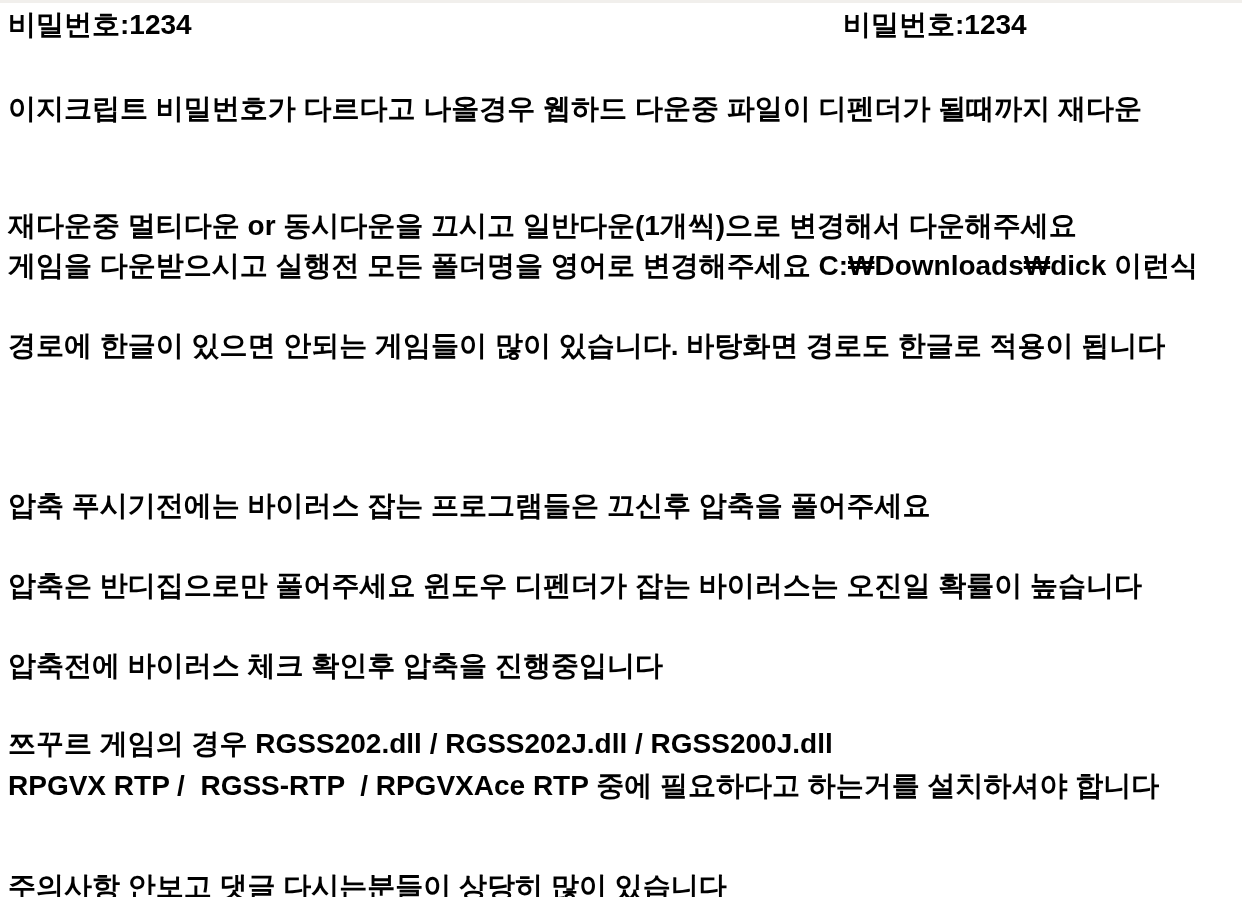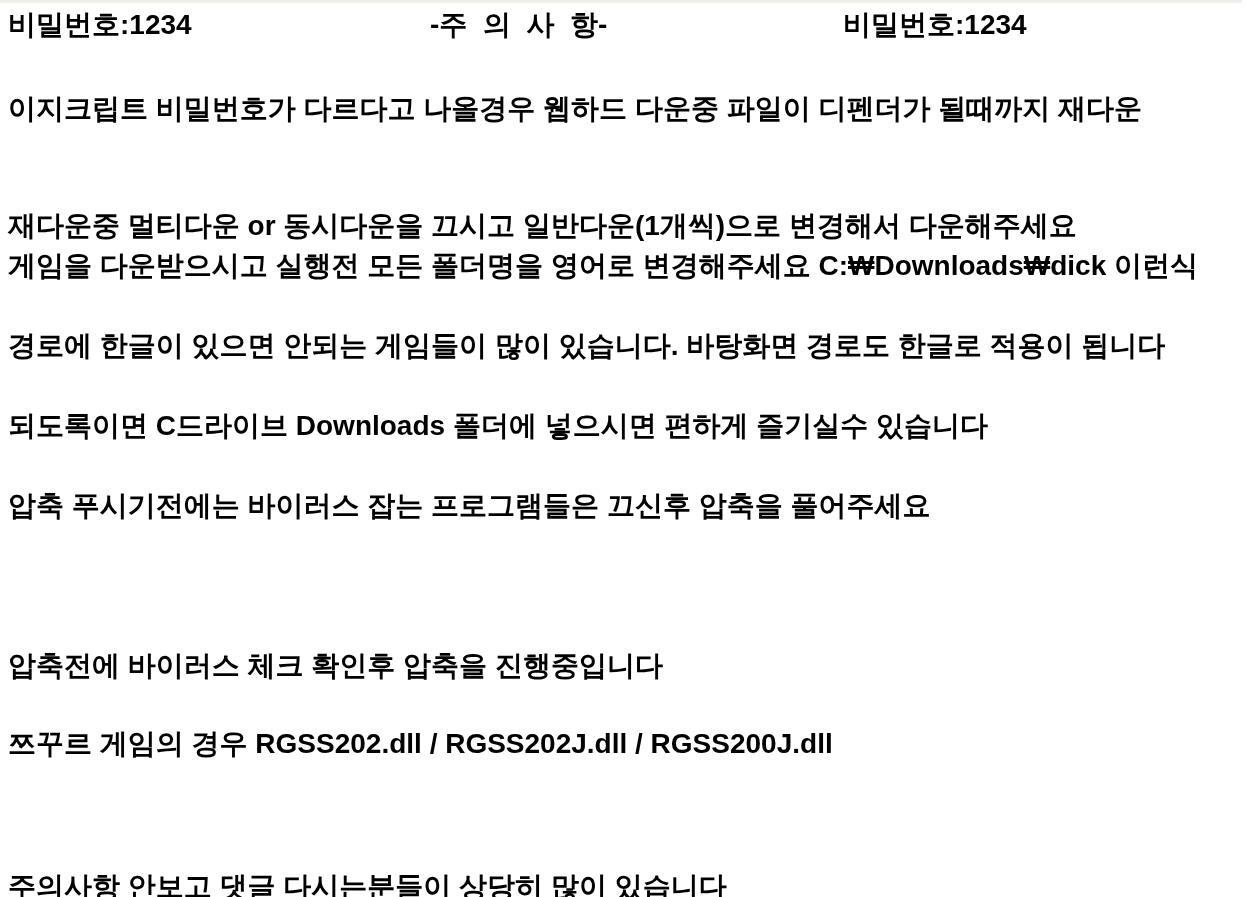--- a/index.html
+++ b/index.html
@@ -50,25 +50,25 @@
     .l9  { top: 769px; left: 8px; }
     .l10 { top: 870px; left: 8px; }
   </style>
 </head>
 <body>
 
 <div class="page">
   <div class="top-strip"></div>
 
   <span class="txt hdr-left">비밀번호:1234</span>
-  <span class="txt hdr-title">-주  의  사  항-</span>
   <span class="txt hdr-right">비밀번호:1234</span>
 
   <span class="txt l0">이지크립트 비밀번호가 다르다고 나올경우 웹하드 다운중 파일이 디펜더가 될때까지 재다운</span>
   <span class="txt l1">재다운중 멀티다운 or 동시다운을 끄시고 일반다운(1개씩)으로 변경해서 다운해주세요</span>
   <span class="txt l2">게임을 다운받으시고 실행전 모든 폴더명을 영어로 변경해주세요 C:₩Downloads₩dick 이런식</span>
   <span class="txt l3">경로에 한글이 있으면 안되는 게임들이 많이 있습니다. 바탕화면 경로도 한글로 적용이 됩니다</span>
-  <span class="txt l4">되도록이면 C드라이브 Downloads 폴더에 넣으시면 편하게 즐기실수 있습니다</span>
   <span class="txt l5">압축 푸시기전에는 바이러스 잡는 프로그램들은 끄신후 압축을 풀어주세요</span>
+  <span class="txt l6">압축은 반디집으로만 풀어주세요 윈도우 디펜더가 잡는 바이러스는 오진일 확률이 높습니다</span>
   <span class="txt l7">압축전에 바이러스 체크 확인후 압축을 진행중입니다</span>
   <span class="txt l8">쯔꾸르 게임의 경우 RGSS202.dll / RGSS202J.dll / RGSS200J.dll</span>
+  <span class="txt l9">RPGVX RTP /  RGSS-RTP  / RPGVXAce RTP 중에 필요하다고 하는거를 설치하셔야 합니다</span>
   <span class="txt l10">주의사항 안보고 댓글 다시는분들이 상당히 많이 있습니다</span>
 </div>
 
 </body></html>

